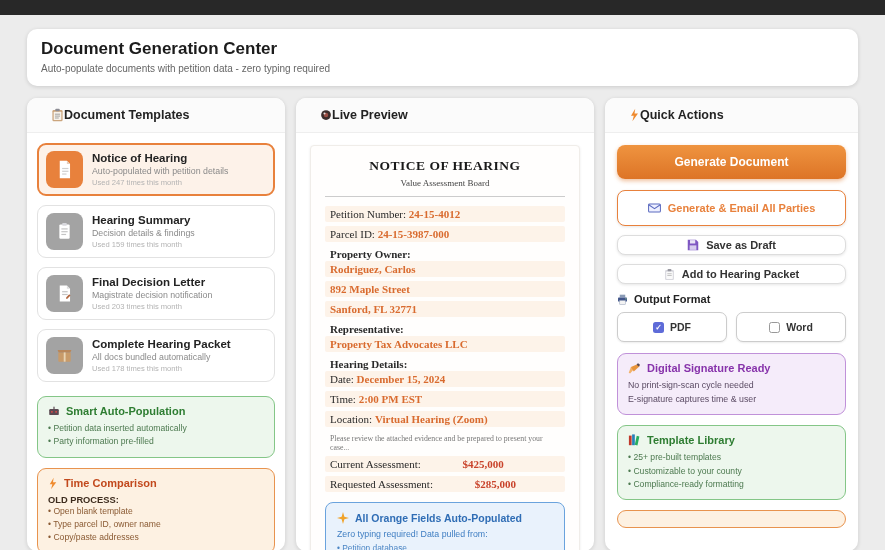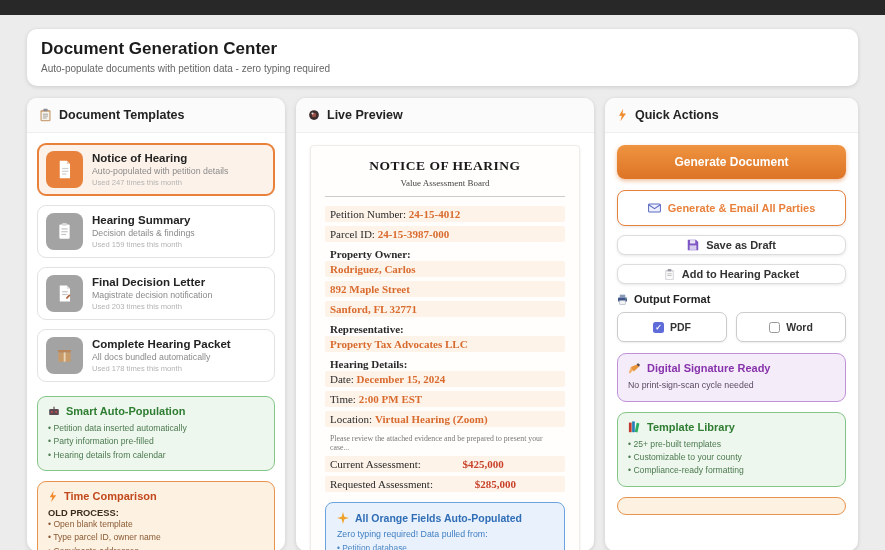--- a/index.html
+++ b/index.html
@@ -8,21 +8,21 @@
   .topbar { height:15px; background:#282828; width:100%; }
   .wrap { padding:14px 27px 0 27px; }
   .card { background:#fff; border-radius:10px; box-shadow:0 1px 4px rgba(0,0,0,.14); }
   .header-card { padding:10px 14px 12px 14px; margin-bottom:12px; }
   .page-title { font-size:17px; font-weight:bold; color:#1c1c1c; }
   .page-sub { font-size:10px; color:#666; margin-top:4px; }
   .cols { display:flex; gap:11px; align-items:stretch; height:453px; }
   .col-left { width:258px; }
   .col-mid { flex:1; }
   .col-right { width:253px; }
-  .card-header { display:flex; align-items:center; gap:7px; padding:10px 12px; background:#fbfbfb;
+  .card-header { display:flex; align-items:center; padding:10px 24px; background:#fbfbfb;
                  border-bottom:1px solid #eee; border-radius:10px 10px 0 0; font-size:12.5px; font-weight:bold; color:#232323; }
   .card-body { padding:10px; }
   .icon { display:inline-flex; flex:none; }
 
   
   .tpl-item { display:flex; align-items:center; gap:9px; border:1px solid #e2e2e2; border-radius:9px;
               padding:7px 8px; margin-bottom:9px; background:#fff; cursor:pointer; }
   .tpl-item.selected { border:2px solid #e8813c; background:#fdf2e9; padding:6px 7px; }
   .tpl-icon { width:37px; height:37px; border-radius:8px; background:#a3a3a3; display:flex; align-items:center; justify-content:center; }
   .tpl-item.selected .tpl-icon { background:#e8813c; }
@@ -190,21 +190,20 @@
                   <rect x="5" y="8" width="3" height="3" rx="1" fill="#d84b4b"></rect>
                   <rect x="12" y="8" width="3" height="3" rx="1" fill="#d84b4b"></rect>
                   <rect x="9" y="1" width="2" height="4" fill="#5b4a52"></rect>
                 </svg>
             </span>
             <span>Smart Auto-Population</span>
           </div>
           <ul>
             <li>Petition data inserted automatically</li>
             <li>Party information pre-filled</li>
-            <li>Hearing details from calendar</li>
           </ul>
         </div>
 
         <div class="infobox orangebx">
           <div class="bx-title">
             <span class="icon">
               <svg width="10" height="13" viewBox="0 0 14 20">
                   <path d="M8 1L2 11h4l-2 8 8-11H7z" fill="#ef8a2e"></path>
                 </svg>
             </span>
@@ -353,20 +352,21 @@
             <span class="icon">
               <svg width="13" height="11" viewBox="0 0 18 14">
                   <path d="M1 13l3-8 4 3-5 6z" fill="#f3b26a"></path>
                   <path d="M4 5L13 1l3 3-8 7z" fill="#e8953c"></path>
                   <rect x="12.2" y="0.2" width="4" height="3" rx="0.8" transform="rotate(40 14 2)" fill="#5b4a52"></rect>
                 </svg>
             </span>
             <span>Digital Signature Ready</span>
           </div>
           <div class="line">No print-sign-scan cycle needed</div>
+          <div class="line">E-signature captures time &amp; user</div>
         </div>
 
         <div class="infobox green">
           <div class="bx-title">
             <span class="icon">
               <svg width="13" height="12" viewBox="0 0 16 15">
                   <rect x="1" y="2" width="3.4" height="12" fill="#c0392b"></rect>
                   <rect x="5" y="0.5" width="3.4" height="13.5" fill="#2980b9"></rect>
                   <rect x="9.6" y="2.5" width="3.4" height="11.5" transform="rotate(12 11 8)" fill="#27ae60"></rect>
                 </svg>

